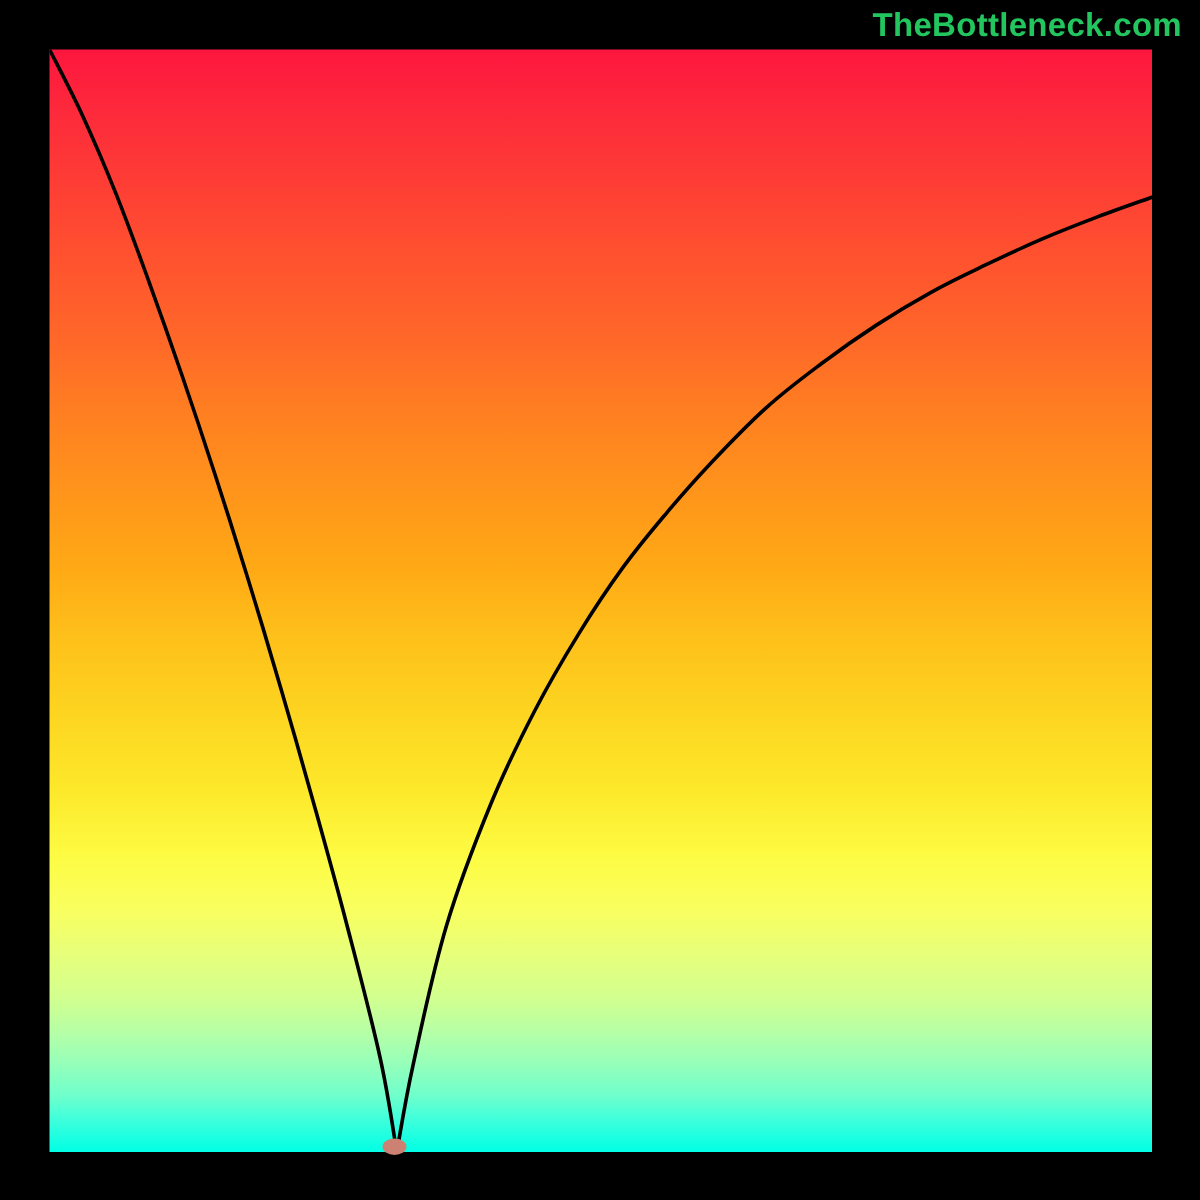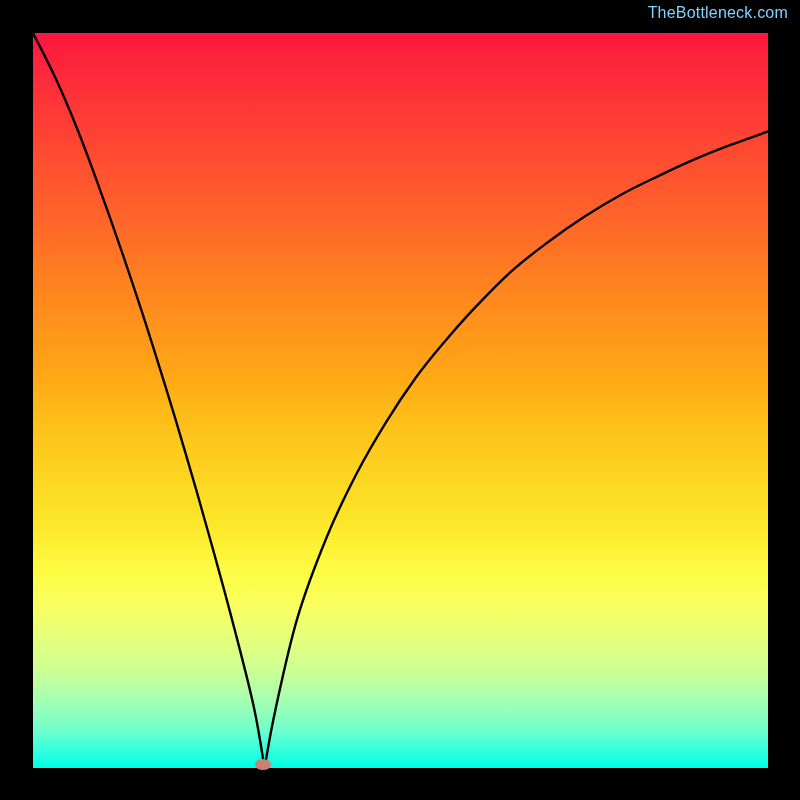--- a/index.html
+++ b/index.html
@@ -46,24 +46,24 @@
       #6dffcd 95%,
       #40ffdb 97%,
       #16ffe2 99%,
       #00ffe5 100%
     );
   }
   .watermark {
     position: absolute;
     top: 4px;
     right: 12px;
-    color: #7dd3fc;
-    font-size: 16px;
+    color: #22c55e;
+    font-size: 22px;
     letter-spacing: 0.2px;
-    font-weight: 400;
+    font-weight: 700;
   }
   svg.curve {
     position: absolute;
     left: 0;
     top: 0;
     width: 735px;
     height: 735px;
   }
   .marker {
     position: absolute;

